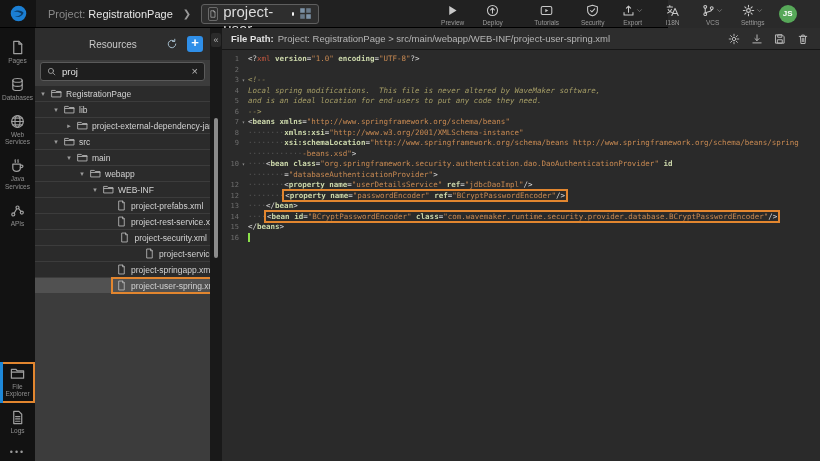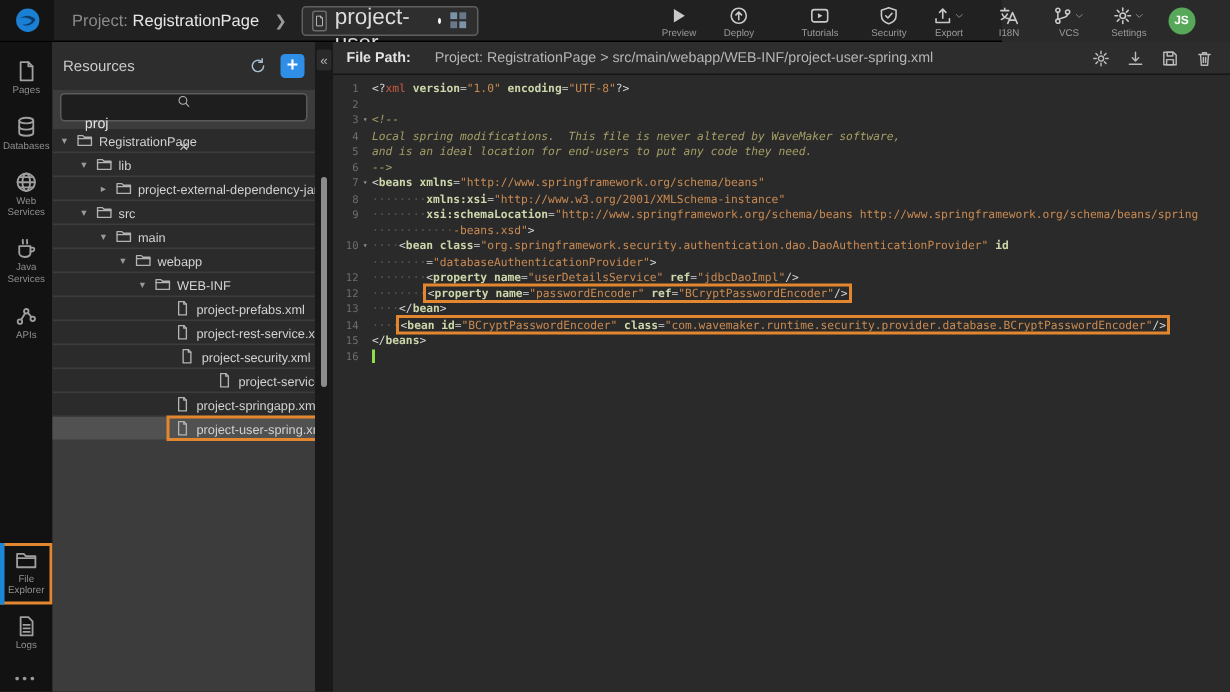--- a/index.html
+++ b/index.html
@@ -46,27 +46,27 @@
   .rail-item .ric svg{width:15px;height:15px;}
   .rail-item .lb{font-size:6.5px;color:#8f8f8f;text-align:center;line-height:1.2;margin-top:2px;width:34px;}
   .rail-item.active{outline:2px solid #e2862f;outline-offset:-2px;}
   .rail-item.active::before{content:'';position:absolute;left:0;top:0;bottom:0;width:3px;background:#1e88d8;}
   .rail-item.bottom{margin-top:auto;}
   .rail-more{margin-top:4px;color:#9a9a9a;font-size:9px;letter-spacing:2px;cursor:pointer;}
 
   
   .respanel{position:absolute;left:35px;top:28px;width:175px;height:433px;background:#3c3c3c;}
   .res-header{height:32px;background:#2d2d2d;display:flex;align-items:center;padding:0 7px;}
-  .res-title{color:#c9c9c9;font-size:10px;flex:1;}
+  .res-title{color:#c9c9c9;font-size:10px;flex:1;margin-left:47px;}
   .refresh-btn{color:#a9c0d0;cursor:pointer;}
   .refresh-btn svg{width:12px;height:12px;}
   .plus-btn{width:16px;height:16px;background:#2f8fe8;border-radius:3px;color:#fff;font-size:13px;
     line-height:14px;text-align:center;margin-left:9px;cursor:pointer;font-weight:bold;}
   .search-row{margin:2px 5px 5px;height:19px;background:#1e1e1e;border:1px solid #5a5a5a;border-radius:3px;
-    display:flex;align-items:center;padding:0 6px;gap:4px;flex-direction:column;}
+    display:flex;align-items:center;padding:0 6px;gap:4px;}
   .search-row .sic{color:#b5b5b5;}
   .search-row .sic svg{width:9px;height:9px;}
   .search-input{flex:1;background:transparent;border:none;color:#e3e3e3;font-size:9.5px;outline:none;
     font-family:"Liberation Sans",sans-serif;min-width:0;}
   .clear-btn{color:#b5b5b5;font-size:11px;line-height:1;cursor:pointer;}
   .tree-row{height:15px;display:flex;align-items:center;background:#2b2b2b;margin-bottom:1px;cursor:pointer;white-space:nowrap;}
   .tree-row.sel{background:#515151;}
   .tree-arrow{width:10px;color:#9a9a9a;font-size:7px;text-align:center;flex-shrink:0;}
   .tree-inner{display:flex;align-items:center;padding:1px 3px;}
   .tree-inner.outlined{outline:2px solid #e2862f;outline-offset:0;}
@@ -77,21 +77,21 @@
   
   .splitter{position:absolute;left:210px;top:28px;width:12px;height:433px;background:#191919;}
   .collapse-btn{position:absolute;left:211px;top:33px;width:10px;height:14px;color:#b5b5b5;font-size:9px;
     text-align:center;line-height:14px;background:#2a2a2a;border-radius:2px;cursor:pointer;}
   .vscroll{position:absolute;left:214px;top:118px;width:4px;height:140px;background:#8c8c8c;border-radius:2px;cursor:pointer;}
 
   
   .main{position:absolute;left:222px;top:28px;width:598px;height:433px;}
   .fp-bar{height:22px;background:#2d2d2d;border-bottom:1px solid #161616;display:flex;align-items:center;padding:0 9px;}
   .fp-text{font-size:9.5px;color:#b5b5b5;flex:1;white-space:nowrap;overflow:hidden;}
-  .fp-label{color:#e2e2e2;font-weight:bold;margin-right:16px;}
+  .fp-label{color:#e2e2e2;font-weight:bold;margin-right:4px;}
   .fp-actions{display:flex;gap:11px;align-items:center;margin-right:2px;}
   .fp-btn{color:#b9b9b9;cursor:pointer;}
   .fp-btn svg{width:12px;height:12px;}
   .editor{height:411px;background:#2a2a2a;padding-top:4px;font-family:"DejaVu Sans Mono",monospace;
     font-size:7.5px;overflow:hidden;cursor:text;}
   .crow{height:10.5px;line-height:10.5px;display:flex;align-items:center;}
   .ln{width:17px;text-align:right;color:#6e6e6e;flex-shrink:0;font-size:7px;}
   .fold{width:9px;color:#8d8d8d;font-size:5.5px;text-align:center;flex-shrink:0;}
   .ctext{white-space:pre;}
   .p{color:#d6d6d6;}

